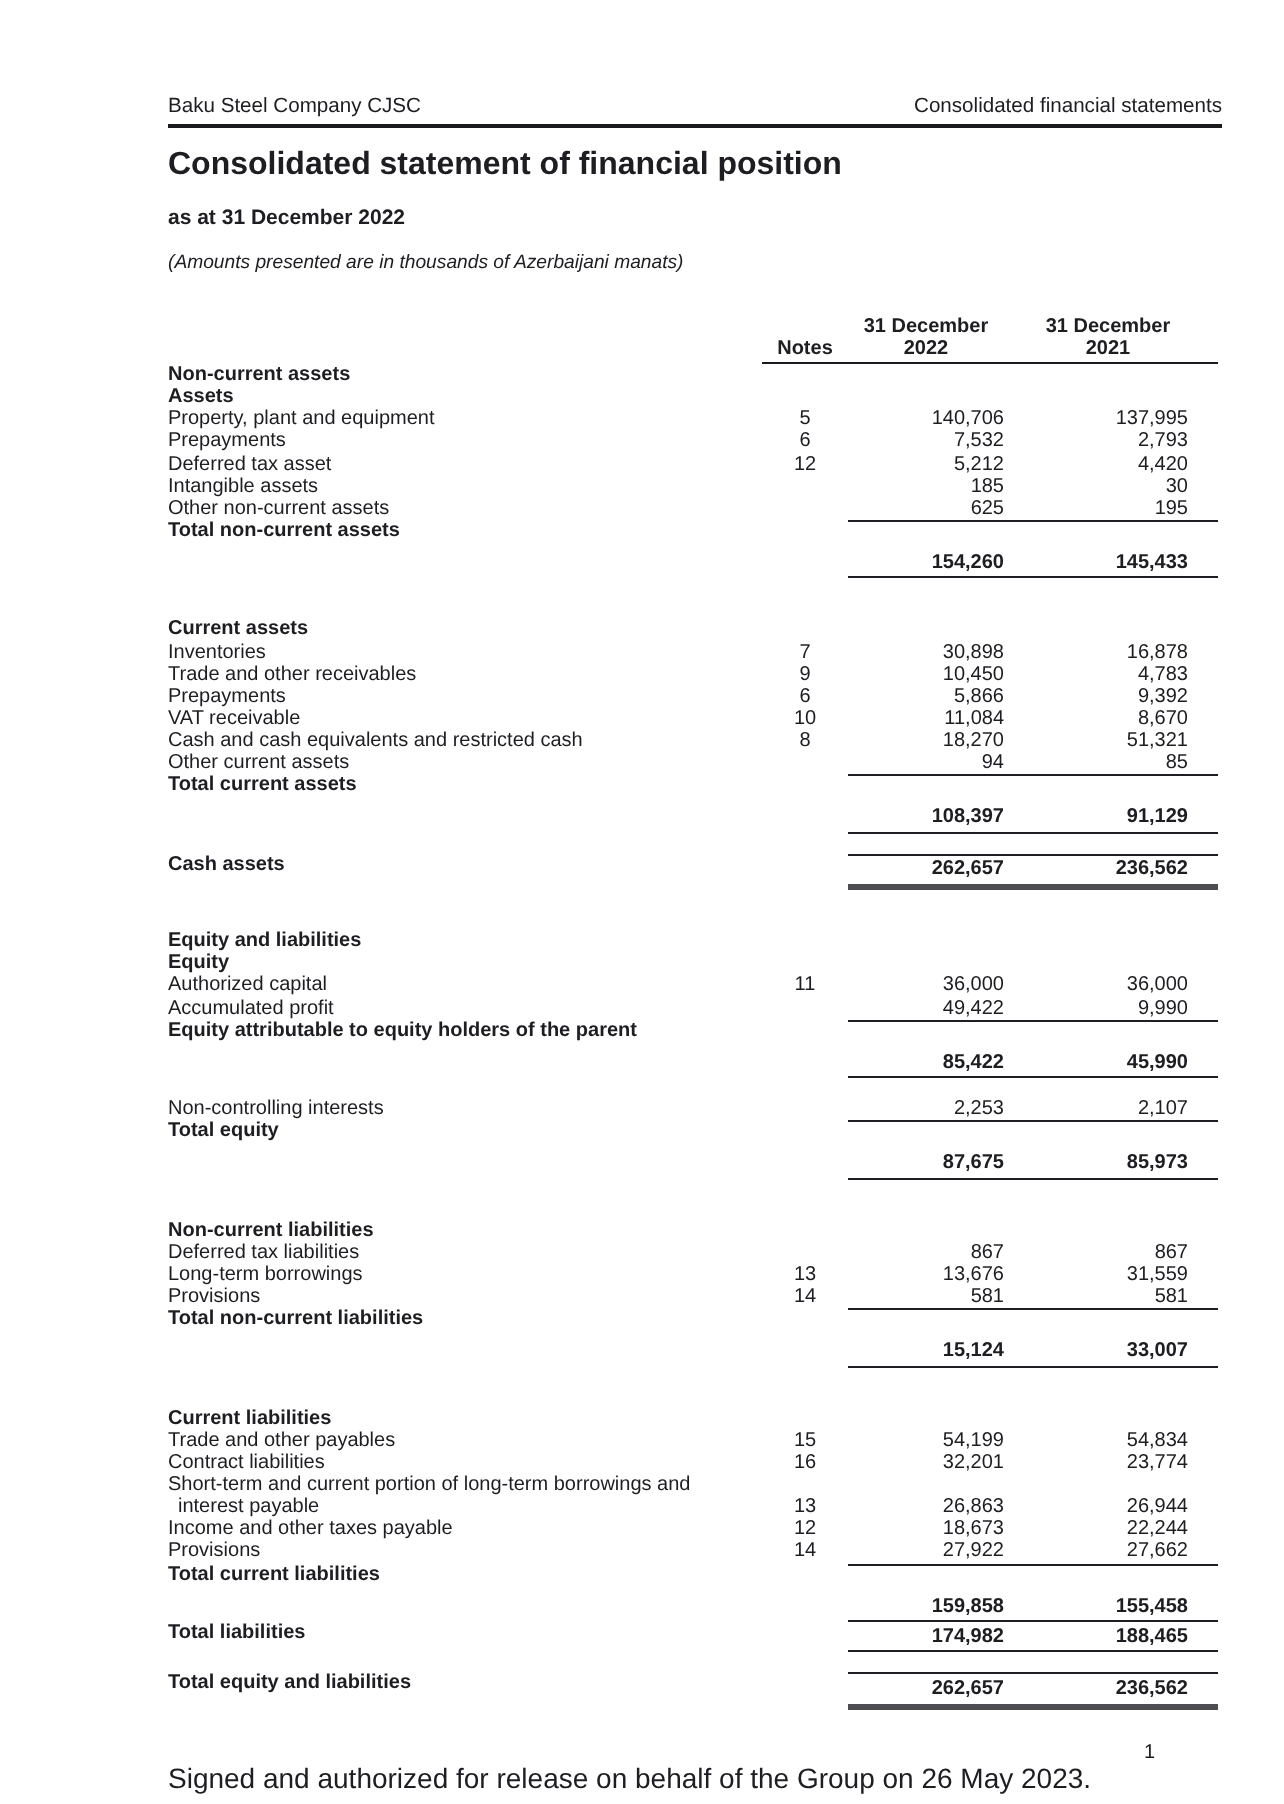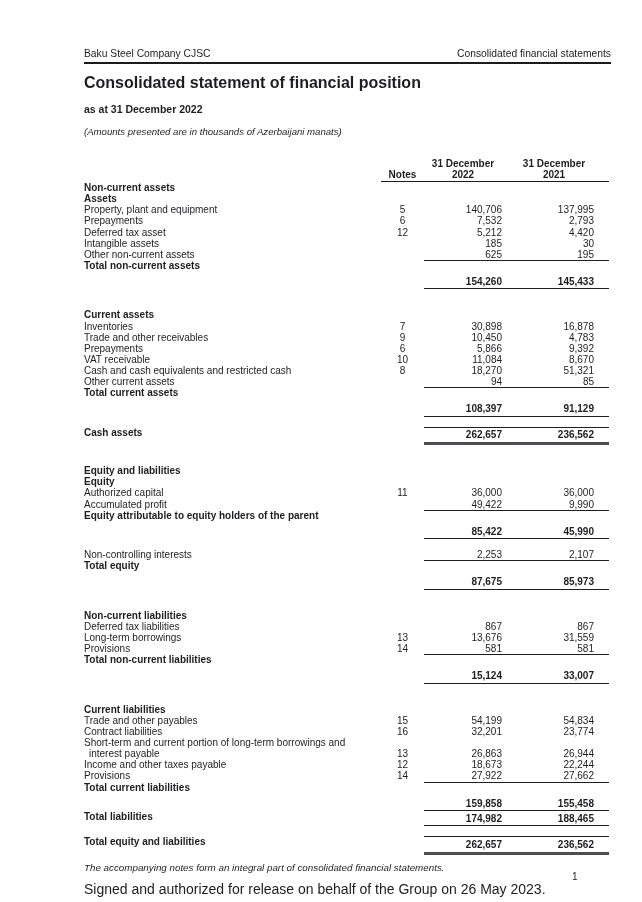--- a/index.html
+++ b/index.html
@@ -339,16 +339,15 @@
             <div class="c-notes"></div>
             <div class="c-v1">262,657</div>
             <div class="c-v2">236,562</div>
           </div>
         </div>
     </div>
 
     <div class="signed-note">Signed and authorized for release on behalf of the Group on 26 May 2023.</div>
   </div>
 
-  <div class="footer-note">The accompanying notes form an integral part of consolidated financial statements.</div>
   <div class="page-num">1</div>
   <div class="page-edge"></div>
 </div>
 
 </body></html>

